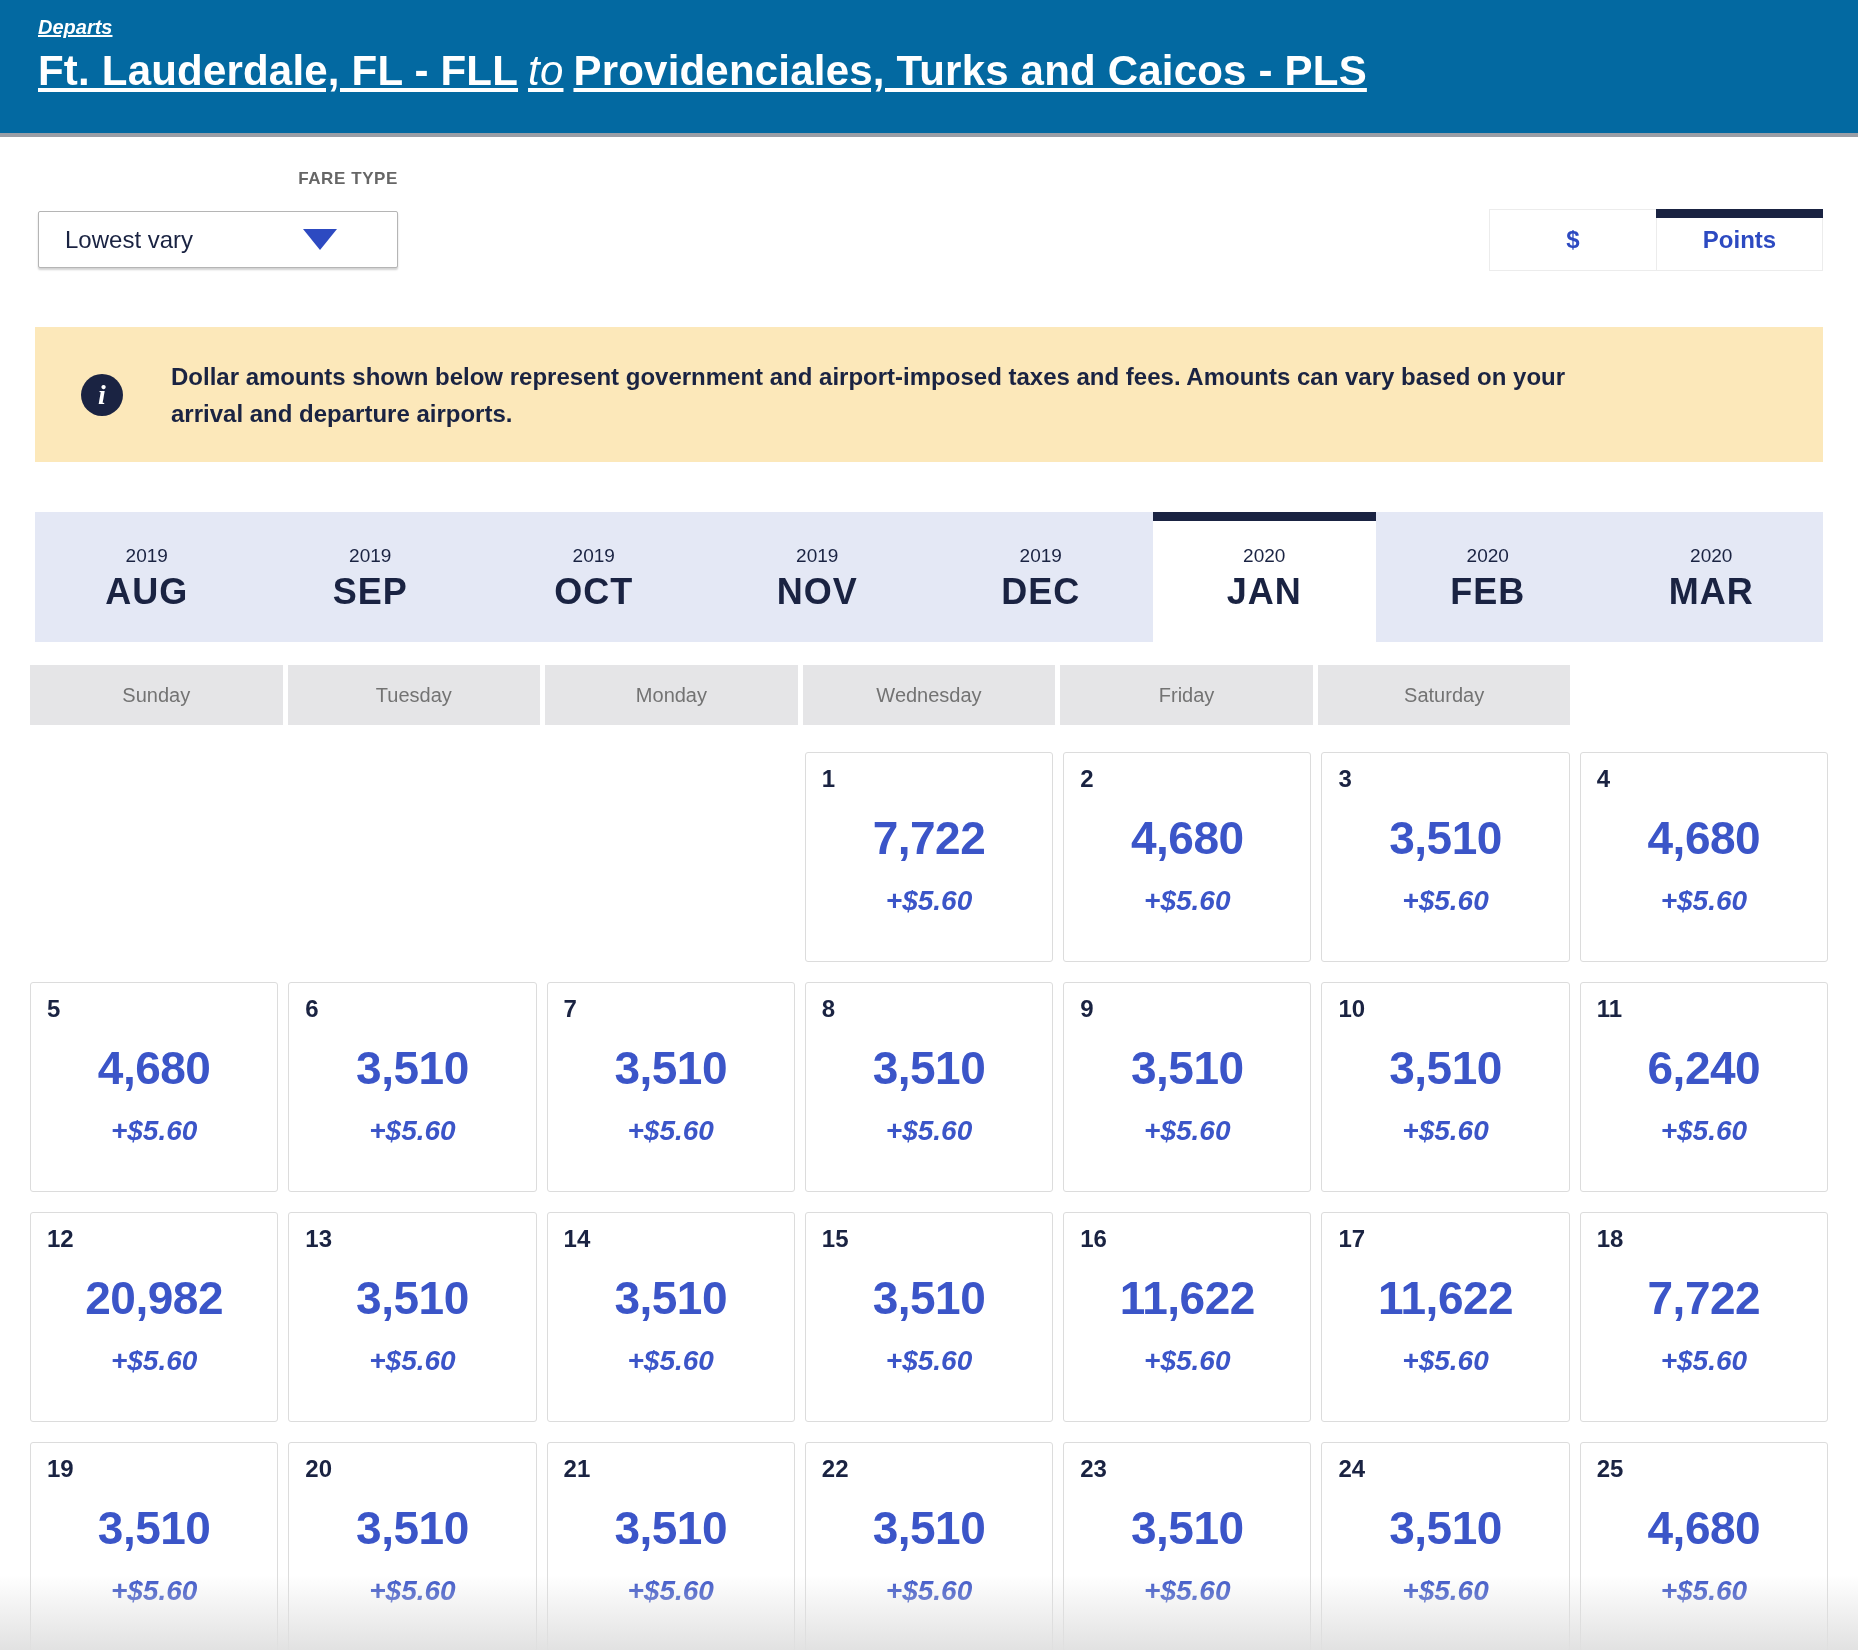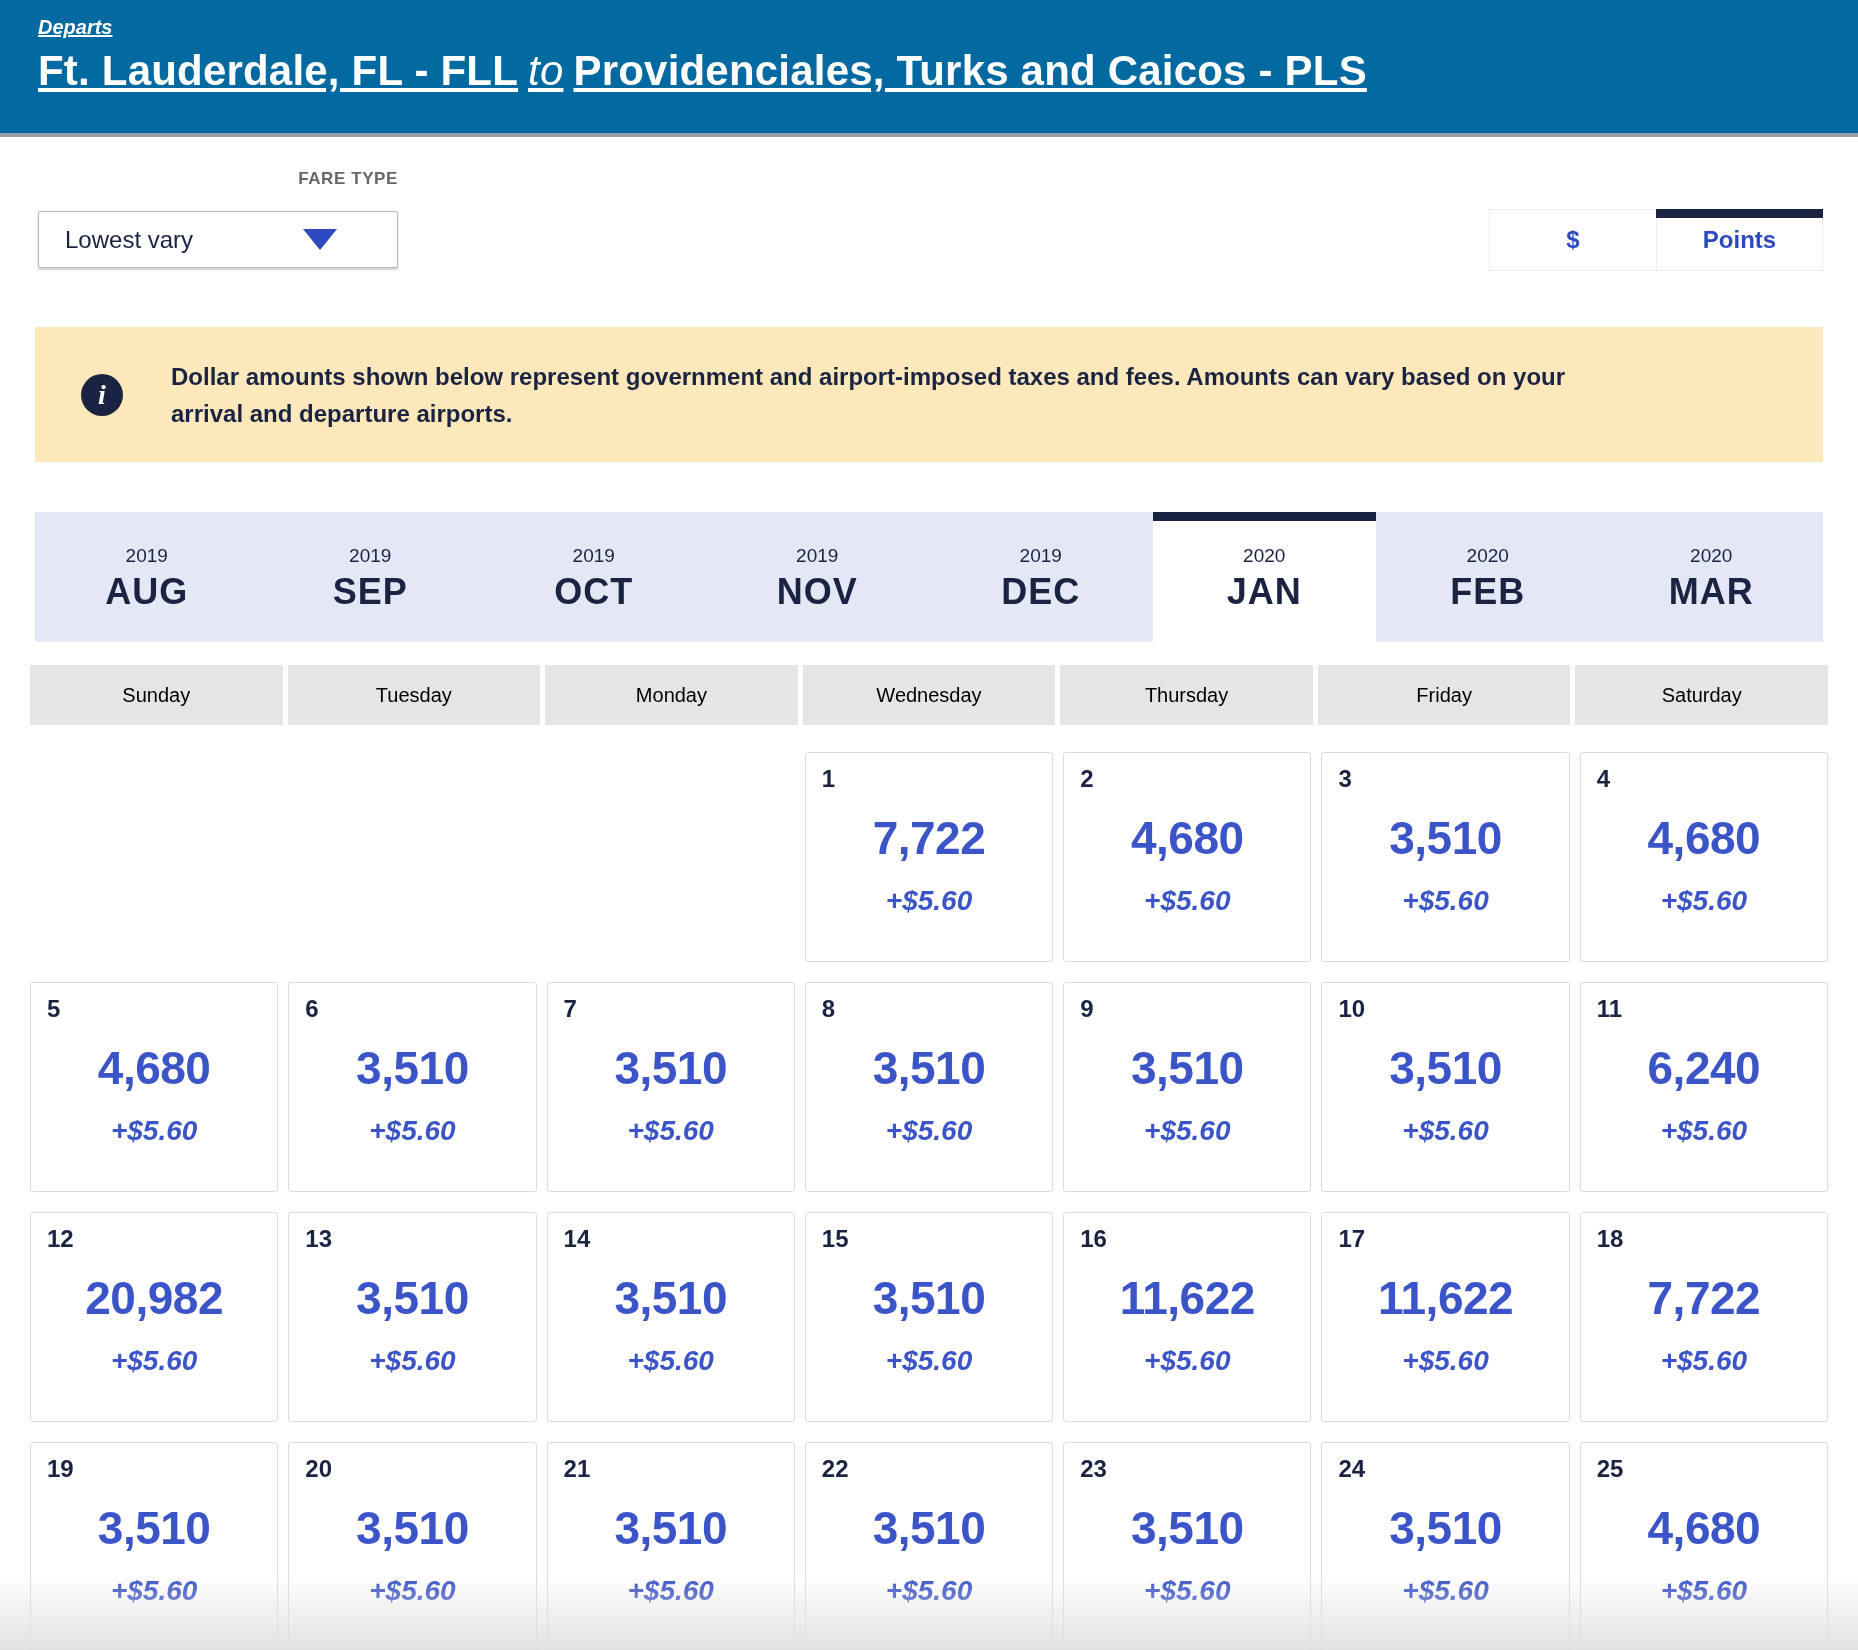--- a/index.html
+++ b/index.html
@@ -47,21 +47,21 @@
   .month-tab { flex:1; background:#e4e8f5; border-top:9px solid #e4e8f5;
                text-align:center; cursor:pointer; color:#1a2342; }
   .month-tab .tab-year { font-size:19px; margin-top:24px; }
   .month-tab .tab-month { font-size:36px; font-weight:bold; letter-spacing:1px; margin-top:4px; }
   .month-tab.selected { background:#fff; border-top:9px solid #1a2342; }
 
   
   .weekday-row { margin:23px 30px 0 30px; display:grid;
                  grid-template-columns:repeat(7, 1fr); gap:5px; }
   .weekday-cell { background:#e5e5e7; height:60px; display:flex; align-items:center;
-                  justify-content:center; font-size:20px; color:#000000; }
+                  justify-content:center; font-size:20px; color:#737373; }
 
   
   .calendar-grid { margin:27px 30px 0 30px; display:grid;
                    grid-template-columns:repeat(7, 1fr); gap:20px 10px;
                    grid-auto-rows:210px; }
   .day-cell { background:#fff; border:1px solid #dcdcdc; border-radius:3px;
               position:relative; cursor:pointer; }
   .day-cell.empty { border:none; background:transparent; cursor:default; }
   .day-num { position:absolute; top:12px; left:16px; font-size:24px; font-weight:bold;
              color:#1a2342; }
@@ -141,21 +141,20 @@
     <div class="tab-year">2020</div>
     <div class="tab-month">MAR</div>
   </div>
   </div>
 
 <div class="weekday-row">
     <div class="weekday-cell">Sunday</div>
     <div class="weekday-cell">Tuesday</div>
     <div class="weekday-cell">Monday</div>
     <div class="weekday-cell">Wednesday</div>
-    <div class="weekday-cell">Thursday</div>
     <div class="weekday-cell">Friday</div>
     <div class="weekday-cell">Saturday</div>
   </div>
 
 <div class="calendar-grid">
     <div class="day-cell empty"></div>
     <div class="day-cell empty"></div>
     <div class="day-cell empty"></div>
     <div class="day-cell">
     <div class="day-num">1</div>

